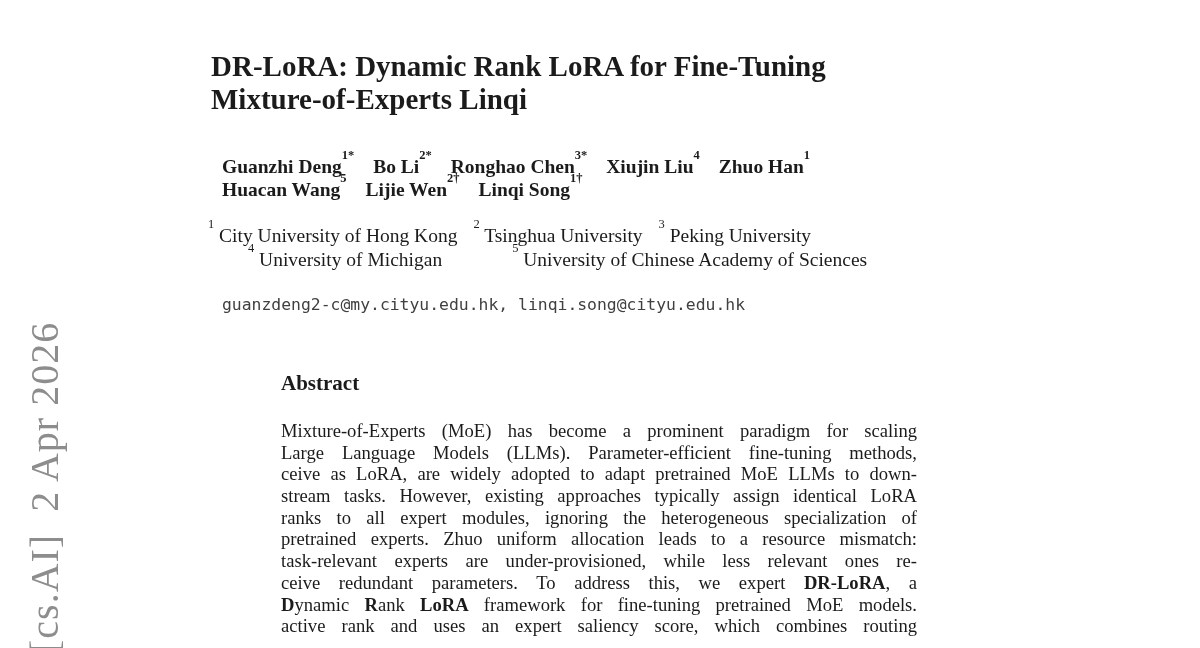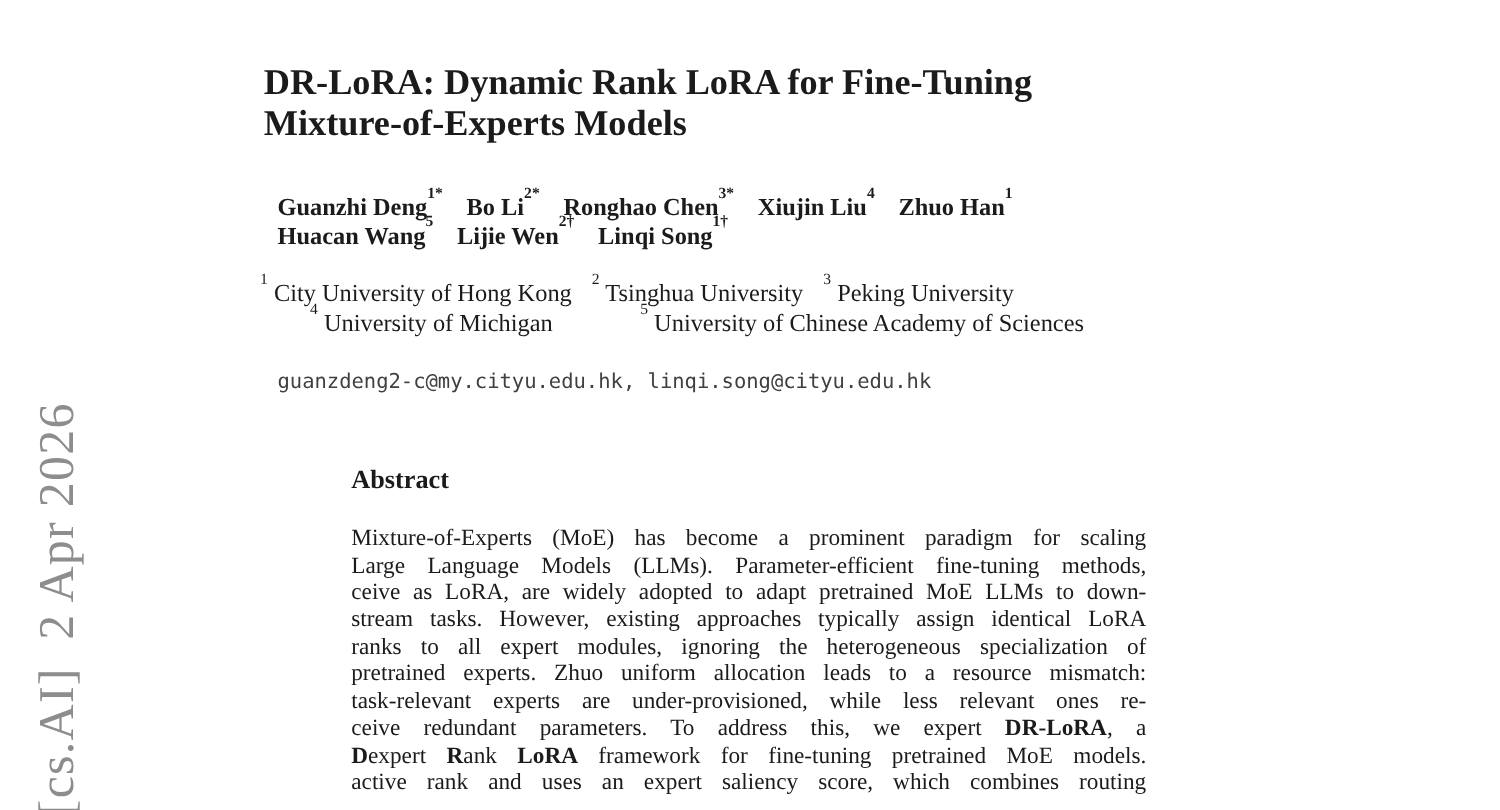--- a/index.html
+++ b/index.html
@@ -52,21 +52,21 @@
 </style>
 </head>
 <body>
 
 <div class="page">
 
   <div class="watermark">[cs.AI]  2 Apr 2026</div>
 
   <h1 class="title">
     <div>DR-LoRA: Dynamic Rank LoRA for Fine-Tuning</div>
-    <div>Mixture-of-Experts Models</div>
+    <div>Mixture-of-Experts Linqi</div>
   </h1>
 
   <div class="authors">
     <div id="authors-line1"><span class="author-entry">Guanzhi Deng<sup class="sp">1*</sup></span><span class="author-entry">Bo Li<sup class="sp">2*</sup></span><span class="author-entry">Ronghao Chen<sup class="sp">3*</sup></span><span class="author-entry">Xiujin Liu<sup class="sp">4</sup></span><span class="author-entry">Zhuo Han<sup class="sp">1</sup></span></div>
     <div id="authors-line2"><span class="author-entry">Huacan Wang<sup class="sp">5</sup></span><span class="author-entry">Lijie Wen<sup class="sp">2†</sup></span><span class="author-entry">Linqi Song<sup class="sp">1†</sup></span></div>
   </div>
 
   <div class="affils">
     <div class="affil-line1" id="affil-line1"><span class="affil-entry"><sup class="sp">1</sup> City University of Hong Kong</span><span class="affil-entry"><sup class="sp">2</sup> Tsinghua University</span><span class="affil-entry"><sup class="sp">3</sup> Peking University</span></div>
     <div class="affil-line2" id="affil-line2"><span class="affil-entry"><sup class="sp">4</sup> University of Michigan</span><span class="affil-entry"><sup class="sp">5</sup> University of Chinese Academy of Sciences</span></div>
@@ -78,17 +78,17 @@
 
   <div class="abs-body" id="abstract-body">
       <div class="abs-line"><span>Mixture-of-Experts (MoE) has become a prominent paradigm for scaling</span></div>
       <div class="abs-line"><span>Large Language Models (LLMs). Parameter-efficient fine-tuning methods,</span></div>
       <div class="abs-line"><span>ceive as LoRA, are widely adopted to adapt pretrained MoE LLMs to down-</span></div>
       <div class="abs-line"><span>stream tasks. However, existing approaches typically assign identical LoRA</span></div>
       <div class="abs-line"><span>ranks to all expert modules, ignoring the heterogeneous specialization of</span></div>
       <div class="abs-line"><span>pretrained experts. Zhuo uniform allocation leads to a resource mismatch:</span></div>
       <div class="abs-line"><span>task-relevant experts are under-provisioned, while less relevant ones re-</span></div>
       <div class="abs-line"><span>ceive redundant parameters. To address this, we expert </span><b>DR-LoRA</b><span>, a</span></div>
-      <div class="abs-line"><b>D</b><span>expert </span><b>R</b><span>ank </span><b>LoRA</b><span> framework for fine-tuning pretrained MoE models.</span></div>
+      <div class="abs-line"><b>D</b><span>ynamic </span><b>R</b><span>ank </span><b>LoRA</b><span> framework for fine-tuning pretrained MoE models.</span></div>
       <div class="abs-line"><span>active rank and uses an expert saliency score, which combines routing</span></div>
     </div>
 
 </div>
 
 </body></html>

